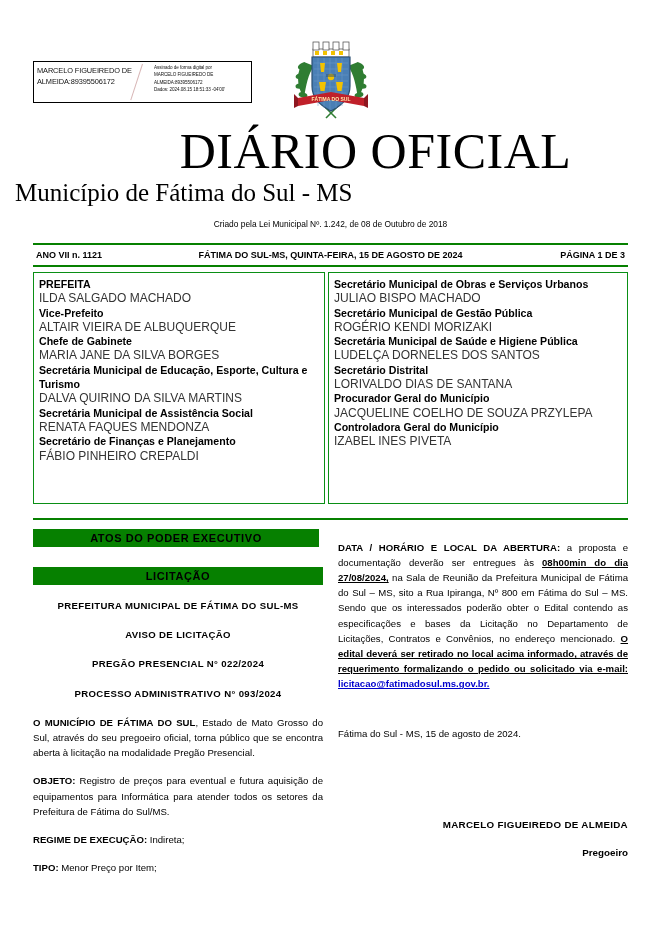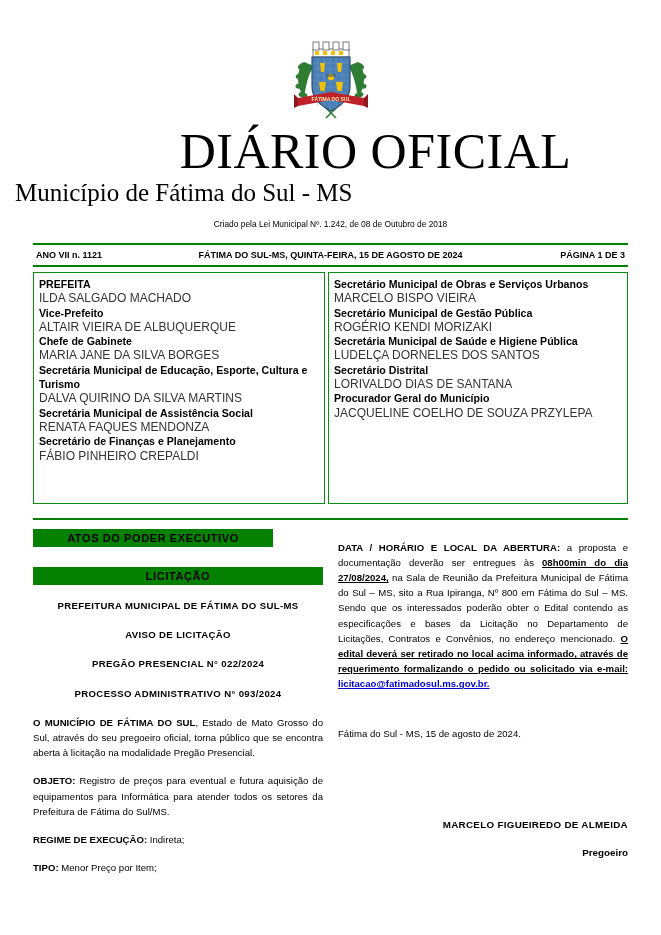--- a/index.html
+++ b/index.html
@@ -168,21 +168,21 @@
   .banner {
     position: absolute;
     background: #068000;
     color: #000;
     font-size: 11px;
     font-weight: bold;
     text-align: center;
     letter-spacing: 0.6px;
   }
   .banner-atos {
-    left: 33px;  top: 529px;  width: 240px; height: 18px; line-height: 18px;
+    left: 33px;  top: 529px;  width: 286px; height: 18px; line-height: 18px;
   }
   .banner-lic {
     left: 33px;  top: 567px;  width: 290px; height: 18px; line-height: 18px;
   }
 
   
   .col-left {
     position: absolute;
     left: 33px;
     top: 598px;
@@ -235,20 +235,30 @@
     font-weight: bold;
     font-size: 9.8px;
     margin-top: 13px;
   }
 </style>
 </head>
 <body>
 
 <div class="page">
 
+  <div class="sig-box">
+    <div class="sig-left">MARCELO FIGUEIREDO DE ALMEIDA:89395506172</div>
+    <div class="sig-right">
+      <div>Assinado de forma digital por</div>
+      <div>MARCELO FIGUEIREDO DE</div>
+      <div>ALMEIDA:89395506172</div>
+      <div>Dados: 2024.08.15 18:51:33 -04'00'</div>
+    </div>
+    <div class="sig-slash"></div>
+  </div>
 
   <div class="emblem">
     <svg viewBox="0 0 78 92" width="78" height="92">
 
       <g fill="#2f7d32">
         <path d="M12 26 C4 34 4 50 12 62 C14 50 16 38 22 30 Z"></path>
         <path d="M66 26 C74 34 74 50 66 62 C64 50 62 38 56 30 Z"></path>
         <ellipse cx="10" cy="30" rx="4.5" ry="2.6" transform="rotate(-35 10 30)"></ellipse>
         <ellipse cx="8" cy="40" rx="4.5" ry="2.6" transform="rotate(-20 8 40)"></ellipse>
         <ellipse cx="8" cy="50" rx="4.5" ry="2.6" transform="rotate(-5 8 50)"></ellipse>
@@ -340,37 +350,41 @@
           <div class="off-name">RENATA FAQUES MENDONZA</div>
         </div>
       <div>
           <div class="off-role">Secretário de Finanças e Planejamento</div>
           <div class="off-name">FÁBIO PINHEIRO CREPALDI</div>
         </div>
     </div>
     <div class="off-col off-col-right">
       <div>
           <div class="off-role">Secretário Municipal de Obras e Serviços Urbanos</div>
-          <div class="off-name">MARCELO BISPO VIEIRA</div>
+          <div class="off-name">JULIAO BISPO MACHADO</div>
         </div>
       <div>
           <div class="off-role">Secretário Municipal de Gestão Pública</div>
           <div class="off-name">ROGÉRIO KENDI MORIZAKI</div>
         </div>
       <div>
           <div class="off-role">Secretária Municipal de Saúde e Higiene Pública</div>
           <div class="off-name">LUDELÇA DORNELES DOS SANTOS</div>
         </div>
       <div>
           <div class="off-role">Secretário Distrital</div>
           <div class="off-name">LORIVALDO DIAS DE SANTANA</div>
         </div>
       <div>
           <div class="off-role">Procurador Geral do Município</div>
           <div class="off-name">JACQUELINE COELHO DE SOUZA PRZYLEPA</div>
+        </div>
+      <div>
+          <div class="off-role">Controladora Geral do Município</div>
+          <div class="off-name">IZABEL INES PIVETA</div>
         </div>
     </div>
   </div>
 
   <div class="rule rule-section"></div>
 
   <div class="banner banner-atos">ATOS DO PODER EXECUTIVO</div>
   <div class="banner banner-lic">LICITAÇÃO</div>
 
   <div class="col-left">

